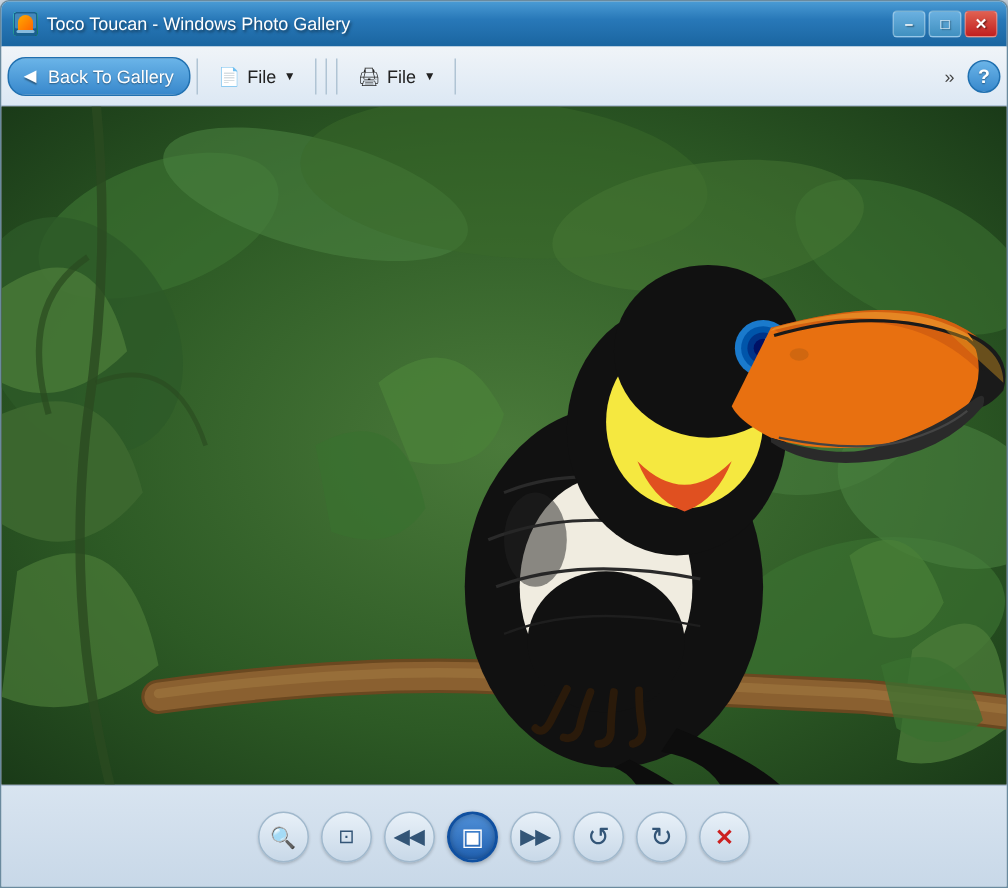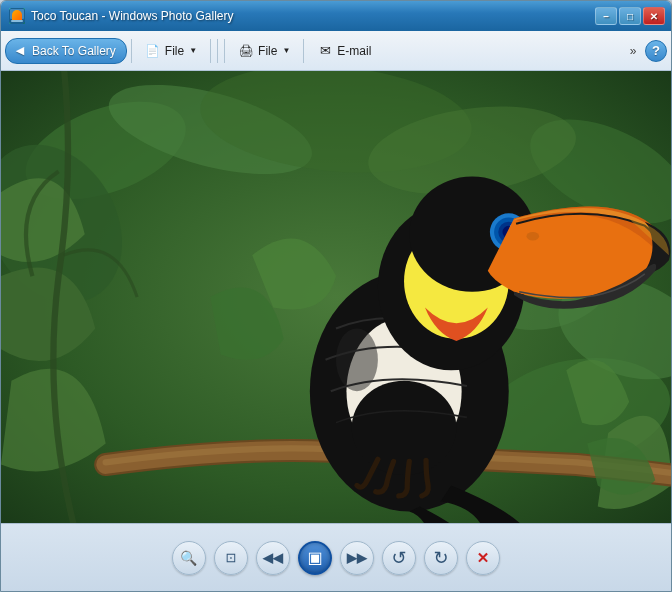--- a/index.html
+++ b/index.html
@@ -289,24 +289,20 @@
     <div class="toolbar-separator"></div>
 
     <div class="toolbar-btn">
       <span class="toolbar-icon ico-print"></span>
       <span>File</span>
       <span class="dropdown-arrow">▼</span>
     </div>
 
     <div class="toolbar-separator"></div>
 
-    <div class="toolbar-btn">
-      <span class="toolbar-icon ico-email"></span>
-      <span>E-mail</span>
-    </div>
 
     <div class="toolbar-overflow">
       <div class="overflow-btn">
         <span>»</span>
       </div>
       <div class="help-btn">
         <span>?</span>
       </div>
     </div>
   </div>

